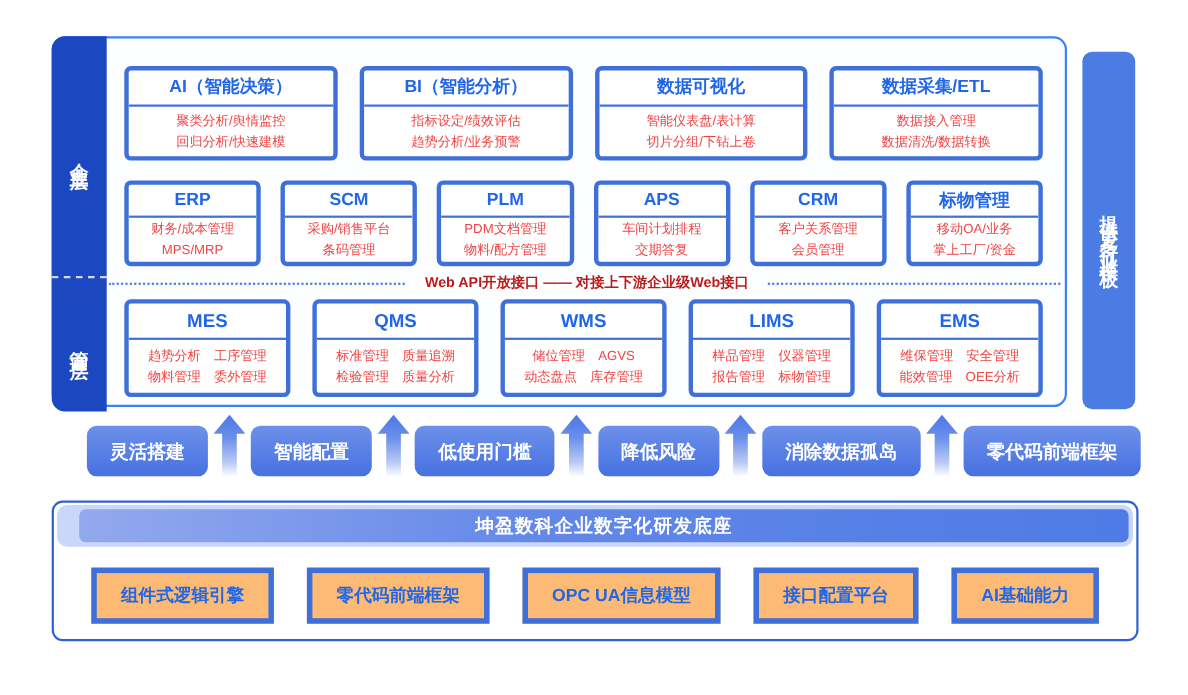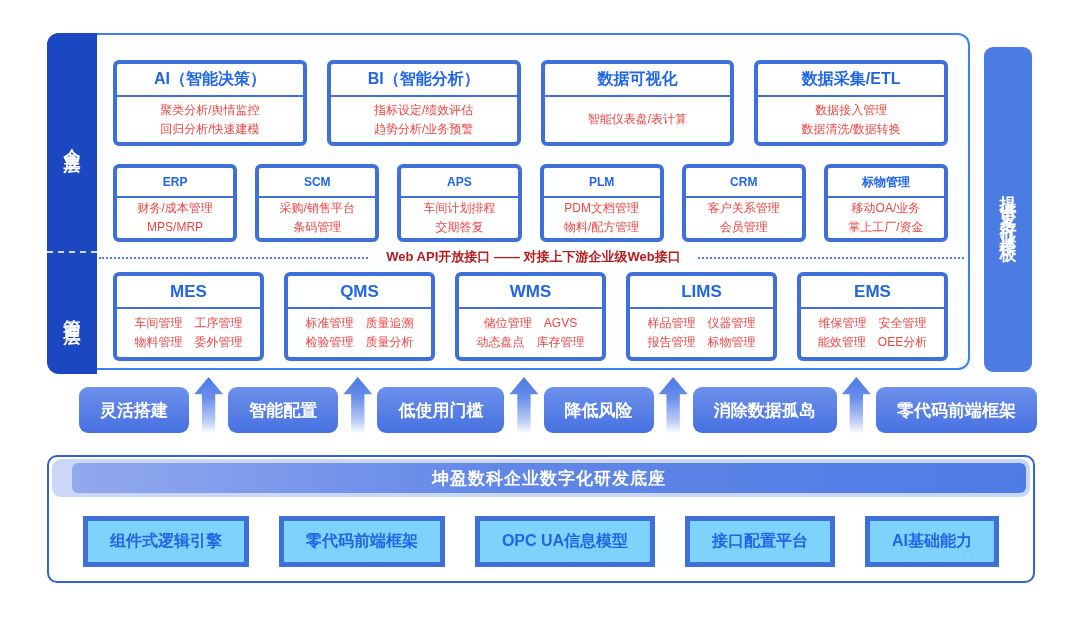--- a/index.html
+++ b/index.html
@@ -32,21 +32,21 @@
   .card {
     flex:1; background:#fff; border:4px solid #3f70da; border-radius:6px;
     display:flex; flex-direction:column; overflow:hidden;
   }
   .card-title {
     display:flex; align-items:center; justify-content:center;
     color:#2066e6; font-weight:bold; border-bottom:2px solid #3f70da;
     white-space:nowrap;
   }
   .row-1 .card-title { height:33px; font-size:16px; }
-  .row-2 .card-title { height:30px; font-size:12px; }
+  .row-2 .card-title { height:30px; font-size:16px; }
   .row-3 .card-title { height:33px; font-size:17px; }
   .card-body {
     flex:1; display:flex; flex-direction:column; justify-content:center;
     text-align:center; color:#ef4444; font-size:12px; line-height:1.55;
     white-space:nowrap;
   }
 
   
   .api-divider {
     position:absolute; left:50px; right:0; top:213px; height:18px;
@@ -102,21 +102,21 @@
     height:100%; border-radius:6px;
     background:linear-gradient(90deg,#93a9ee 0%,#6287e8 45%,#4e7be5 100%);
     display:flex; align-items:center; justify-content:center;
     color:#fff; font-size:17px; font-weight:bold; letter-spacing:1px;margin-left:16px;
   }
   .foundation-items {
     margin-top:19px; padding:0 34px;
     display:flex; justify-content:space-between;
   }
   .foundation-item {
-    border:5px solid #3f70da; background:#7dd3fc; padding:10px 22px;
+    border:5px solid #3f70da; background:#fdba74; padding:10px 22px;
     color:#2066e6; font-size:16px; font-weight:bold; white-space:nowrap;
   }
 </style>
 </head>
 <body>
 
 <div class="page">
 
   <div class="main-panel">
 
@@ -141,20 +141,21 @@
         <div class="card-title">BI（智能分析）</div>
         <div class="card-body">
           <div>指标设定/绩效评估</div>
           <div>趋势分析/业务预警</div>
         </div>
       </div>
       <div class="card">
         <div class="card-title">数据可视化</div>
         <div class="card-body">
           <div>智能仪表盘/表计算</div>
+          <div>切片分组/下钻上卷</div>
         </div>
       </div>
       <div class="card">
         <div class="card-title">数据采集/ETL</div>
         <div class="card-body">
           <div>数据接入管理</div>
           <div>数据清洗/数据转换</div>
         </div>
       </div>
     </div>
@@ -168,34 +169,34 @@
         </div>
       </div>
       <div class="card">
         <div class="card-title">SCM</div>
         <div class="card-body">
           <div>采购/销售平台</div>
           <div>条码管理</div>
         </div>
       </div>
       <div class="card">
+        <div class="card-title">PLM</div>
+        <div class="card-body">
+          <div>PDM文档管理</div>
+          <div>物料/配方管理</div>
+        </div>
+      </div>
+      <div class="card">
         <div class="card-title">APS</div>
         <div class="card-body">
           <div>车间计划排程</div>
           <div>交期答复</div>
         </div>
       </div>
       <div class="card">
-        <div class="card-title">PLM</div>
-        <div class="card-body">
-          <div>PDM文档管理</div>
-          <div>物料/配方管理</div>
-        </div>
-      </div>
-      <div class="card">
         <div class="card-title">CRM</div>
         <div class="card-body">
           <div>客户关系管理</div>
           <div>会员管理</div>
         </div>
       </div>
       <div class="card">
         <div class="card-title">标物管理</div>
         <div class="card-body">
           <div>移动OA/业务</div>
@@ -205,21 +206,21 @@
     </div>
 
     <div class="api-divider">
       <span class="api-label">Web API开放接口 —— 对接上下游企业级Web接口</span>
     </div>
 
     <div class="cards-row row-3">
       <div class="card">
         <div class="card-title">MES</div>
         <div class="card-body">
-          <div>车间管理　工序管理</div>
+          <div>趋势分析　工序管理</div>
           <div>物料管理　委外管理</div>
         </div>
       </div>
       <div class="card">
         <div class="card-title">QMS</div>
         <div class="card-body">
           <div>标准管理　质量追溯</div>
           <div>检验管理　质量分析</div>
         </div>
       </div>

